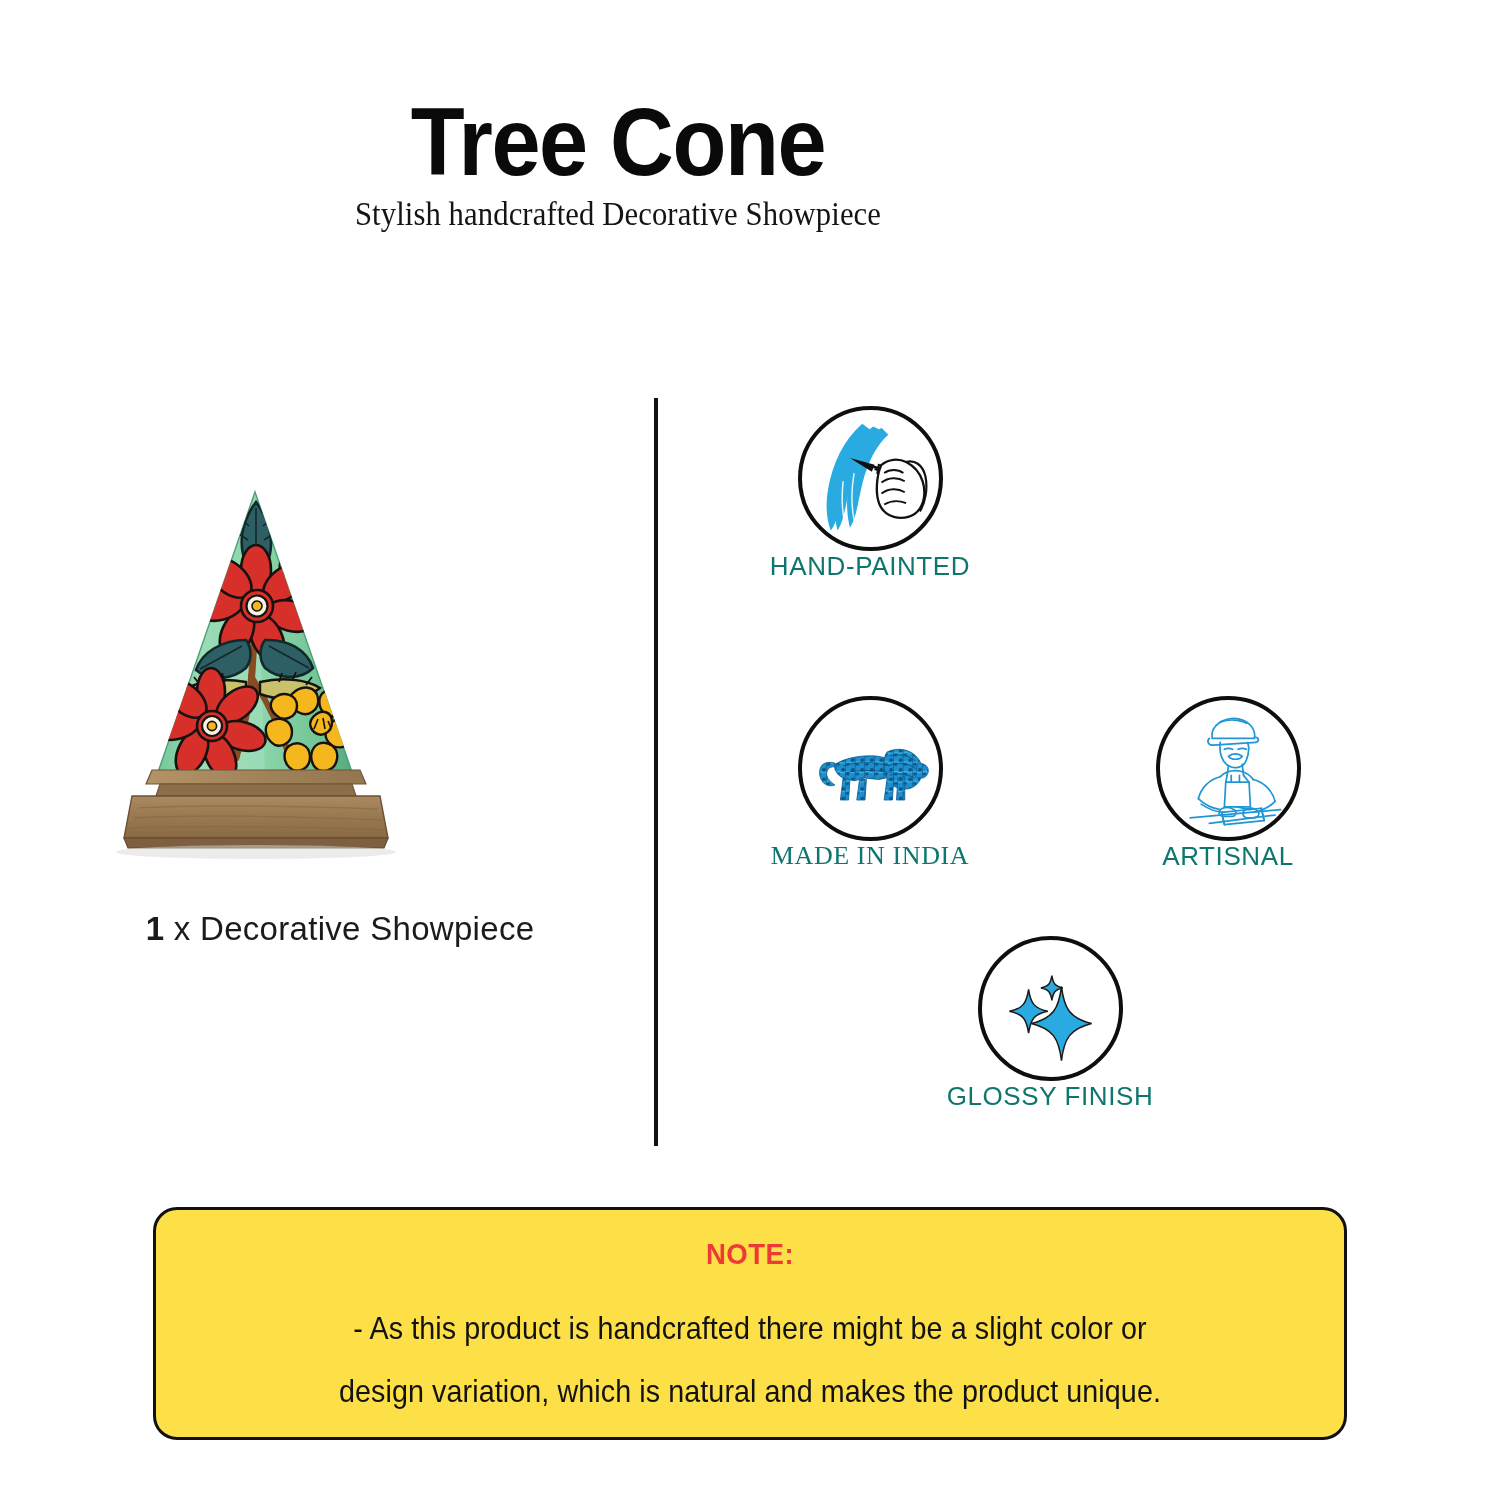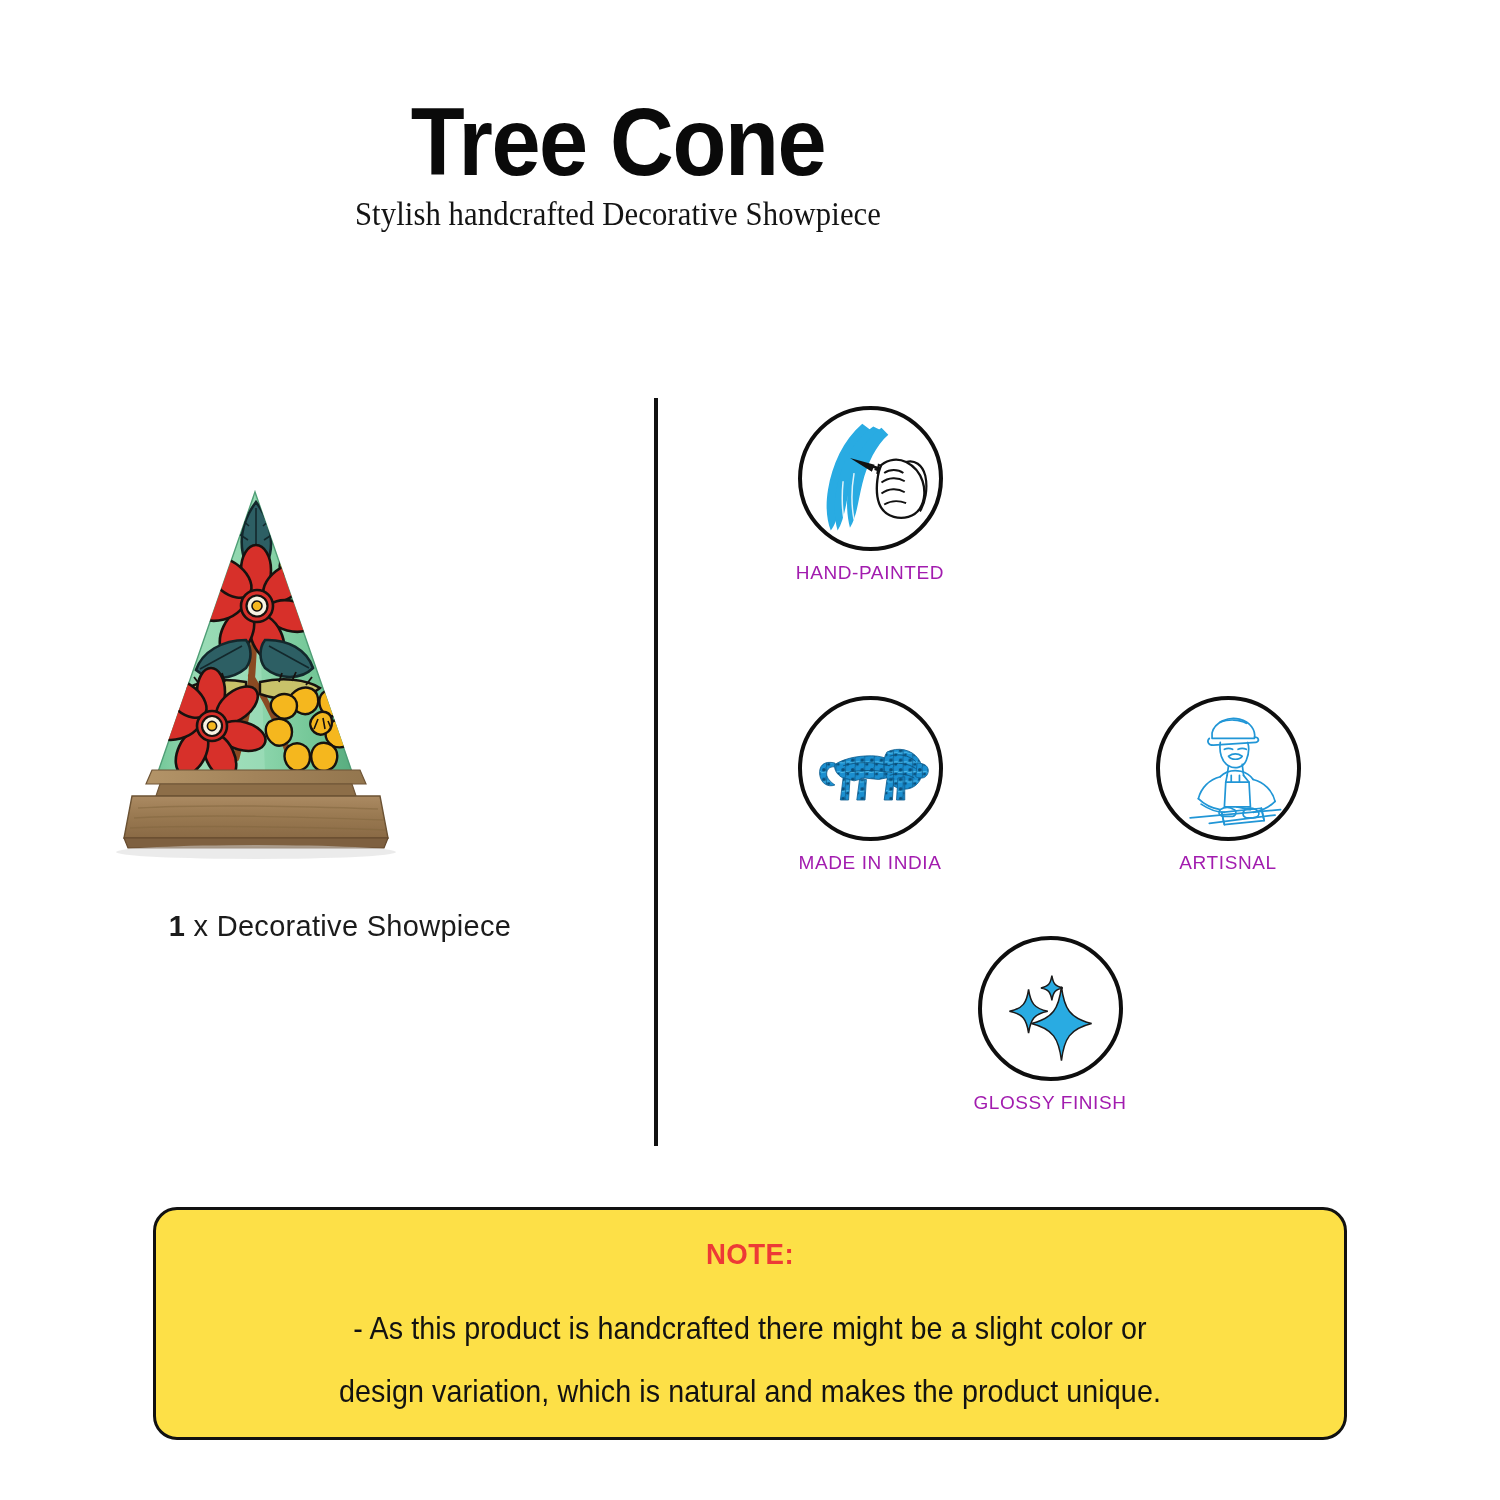--- a/index.html
+++ b/index.html
@@ -70,21 +70,21 @@
     top: 0;
     width: 560px;
     height: 440px;
   }
   #product-caption {
     position: absolute;
     left: 0;
     top: 470px;
     width: 560px;
     text-align: center;
-    font-size: 29px;
+    font-size: 33px;
     letter-spacing: 0.3px;
     color: #1b1b1b;
     white-space: nowrap;
   }
   #product-caption .qty {
     font-weight: bold;
   }
 
   
   #badges {
@@ -94,21 +94,21 @@
     width: 760px;
     height: 760px;
   }
   .badge {
     position: absolute;
     width: 300px;
     text-align: center;
   }
   .badge-b1 { left: 20px;  top: 8px;   }
   .badge-b2 { left: 378px; top: 8px;   }
-  .badge-b3 { left: 20px;  top: 298px; }
+  .badge-b3 { left: 20px;  top: 298px; font-family: Liberation Serif, serif; }
   .badge-b4 { left: 378px; top: 298px; }
   .badge-b5 { left: 200px; top: 538px; }
 
   .badge-circle {
     width: 145px;
     height: 145px;
     margin: 0 auto;
     border: 4px solid #0e0e0e;
     border-radius: 50%;
     background: #ffffff;
@@ -118,24 +118,24 @@
   }
   .badge-circle svg {
     position: absolute;
     left: 0;
     top: 0;
     width: 100%;
     height: 100%;
     display: block;
   }
   .badge-label {
-    margin-top: 11px;
-    font-size: 19px;
+    margin-top: 0;
+    font-size: 26px;
     letter-spacing: 0.6px;
-    color: #a21caf;
+    color: #0f766e;
     white-space: nowrap;
   }
 
   
   #note-box {
     position: absolute;
     left: 153px;
     top: 1207px;
     width: 1194px;
     height: 233px;

